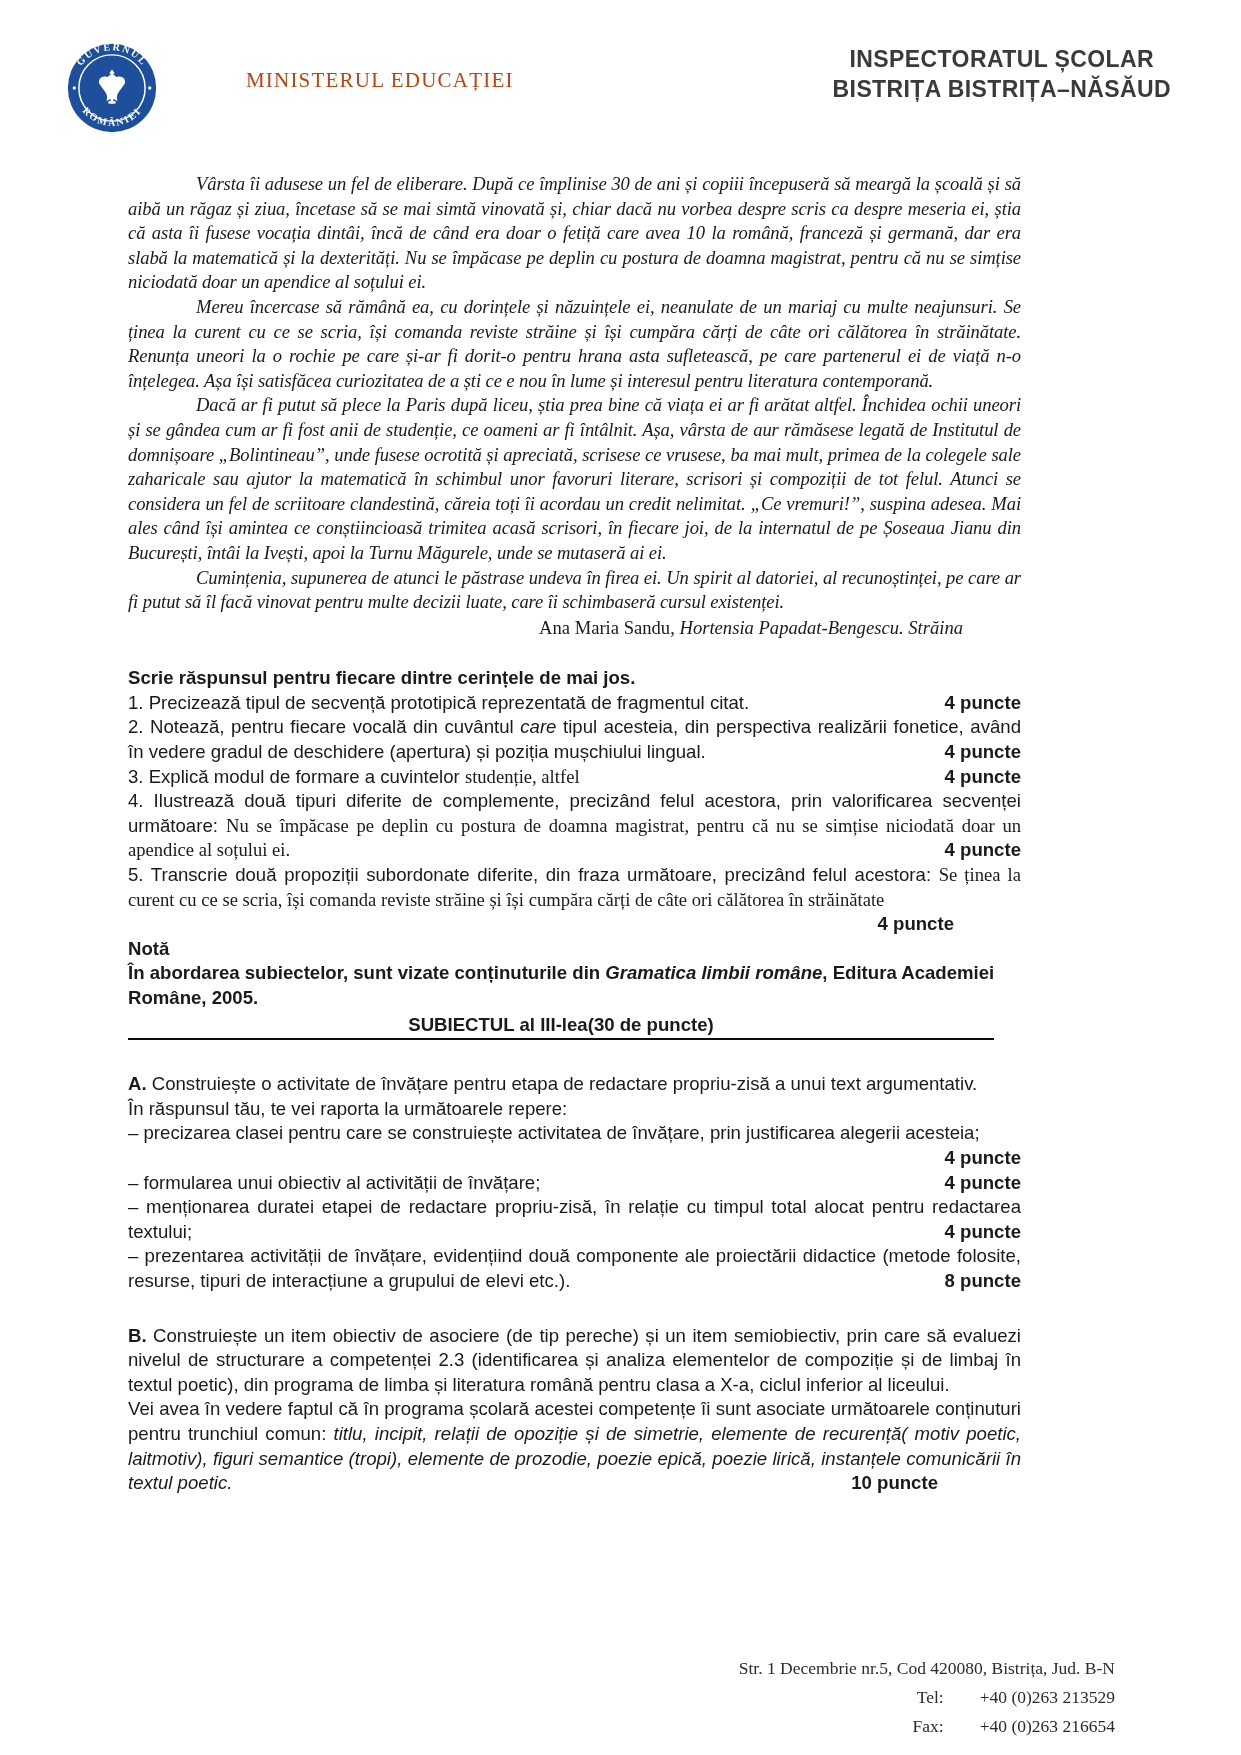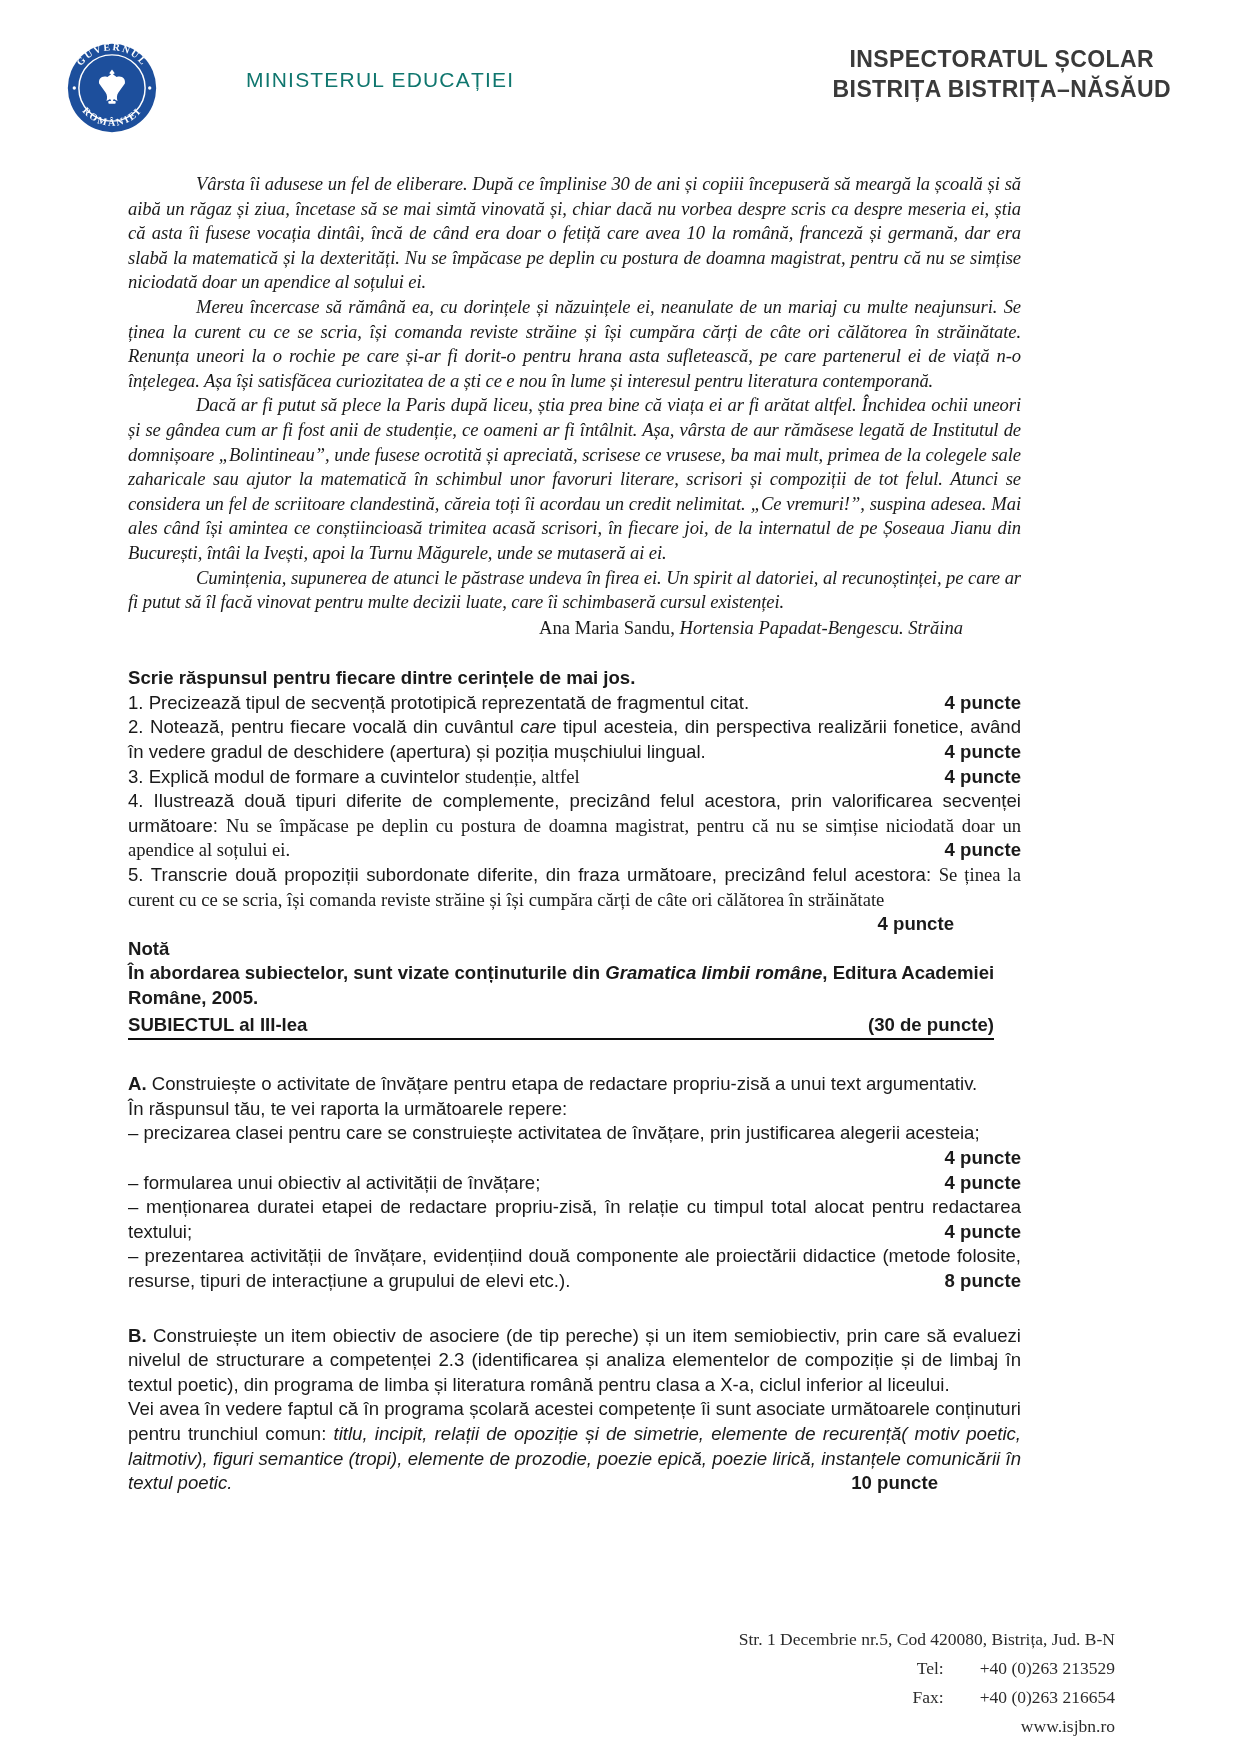--- a/index.html
+++ b/index.html
@@ -5,21 +5,21 @@
   * { margin:0; padding:0; box-sizing:border-box; }
   html,body { background:#ffffff; }
   body {
     width:1241px; height:1755px; position:relative; overflow:hidden;
     font-family:"Liberation Serif", serif; color:#1a1a1a;
   }
   
   .header { display:flex; align-items:flex-start; margin:42px 70px 0 66px; }
   .logo { width:92px; height:92px; flex:0 0 auto; }
   .ministry {
-    font-family:Liberation Sans, sans-serif; color:#0f766e;
+    font-family:Liberation Serif, serif; color:#c2410c;
     font-size:21px; letter-spacing:1.2px; margin:26px 0 4px 88px; white-space:nowrap;
   }
   .inspectorate {
     margin-left:auto; text-align:center; font-family:Liberation Sans, sans-serif;
     font-weight:700; font-size:23px; line-height:30px; color:#3a3a3a; letter-spacing:0.4px;
     margin-top:2px;
   }
   
   .content { margin:38px 220px 0 128px; position:relative; }
   
@@ -34,21 +34,21 @@
   .sans { font-family:"Liberation Sans", sans-serif; font-size:18.6px; line-height:24.6px; }
   .tasks { margin-top:26px; }
   .b { font-weight:700; }
   .q { position:relative; text-align:justify; }
   .pts { font-weight:700; position:absolute; right:0; bottom:0; background:#fff; padding-left:8px; }
   .pts-line { text-align:right; font-weight:700; padding-right:67px; }
   .pts-line-full { text-align:right; font-weight:700; }
   .em-sans { font-style:italic; }
   .em-serif { font-family:"Liberation Serif", serif; font-size:18.6px; }
   .subject-row {
-    display:flex; justify-content:space-between; font-weight:700;
+    display:flex; justify-content:center; font-weight:700;
     border-bottom:2px solid #0d0d0d; width:866px; padding-bottom:1px; margin-top:2px;
   }
   .section-a { margin-top:32px; }
   .section-b { margin-top:30px; }
   
   .footer {
     position:absolute; right:126px; bottom:14px; text-align:right;
     font-family:"Liberation Serif", serif; font-size:17.5px; line-height:29px; color:#2b2b2b;
   }
   .footer-row { display:flex; justify-content:flex-end; gap:36px;text-align:center; }
@@ -179,14 +179,13 @@
 <div class="footer">
   <div>Str. 1 Decembrie nr.5, Cod 420080, Bistrița, Jud. B-N</div>
   <div class="footer-row">
     <span>Tel:</span>
     <span>+40 (0)263 213529</span>
   </div>
   <div class="footer-row">
     <span>Fax:</span>
     <span>+40 (0)263 216654</span>
   </div>
-  <div>www.isjbn.ro</div>
 </div>
 
 </body></html>

